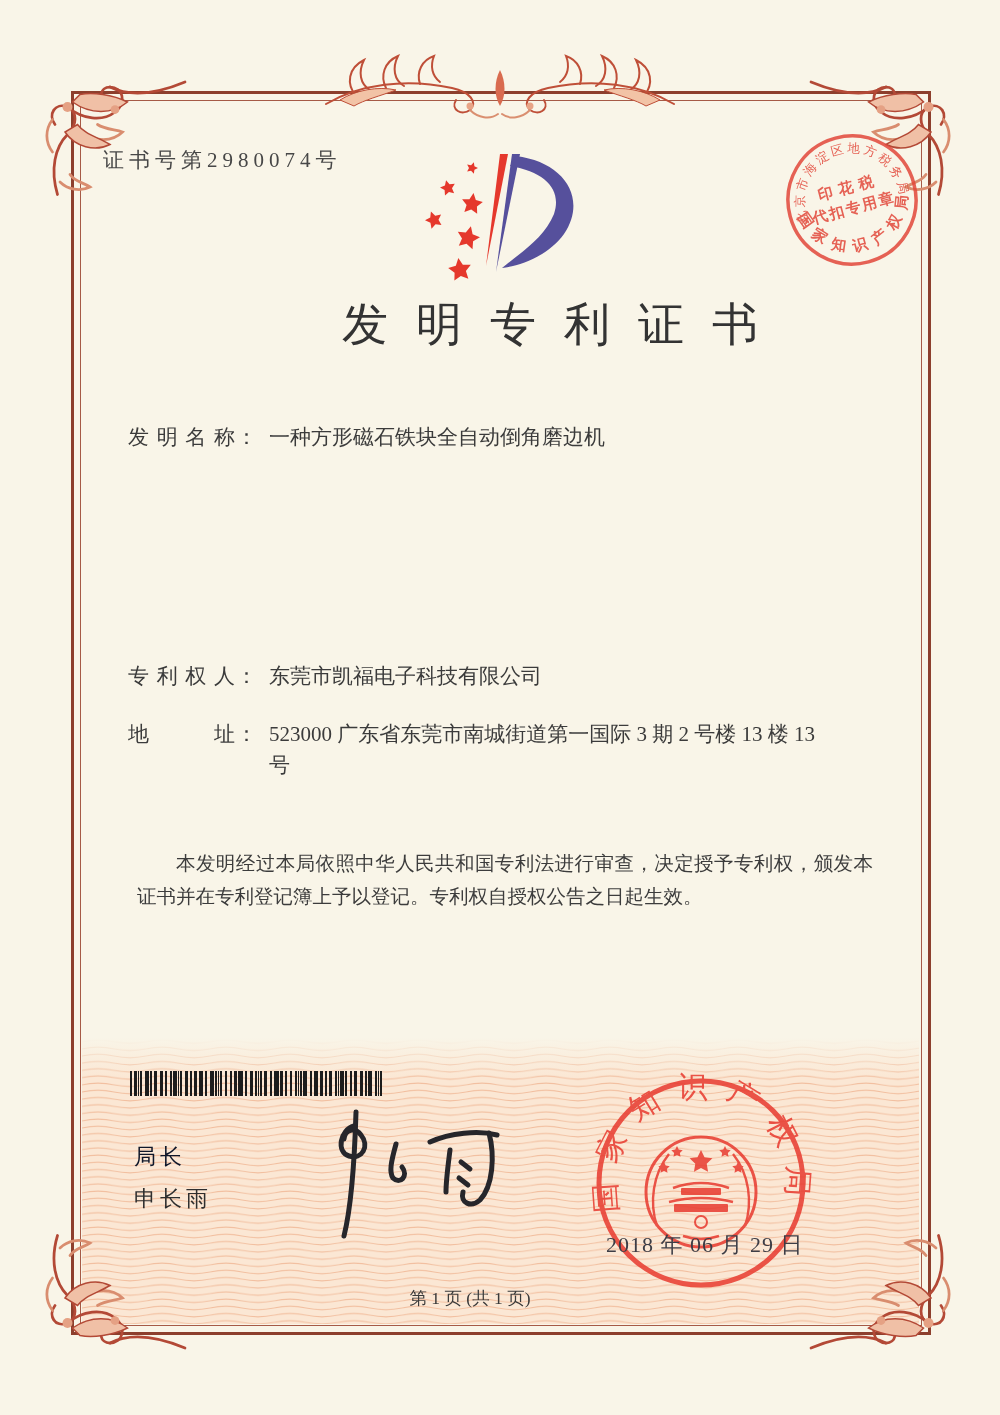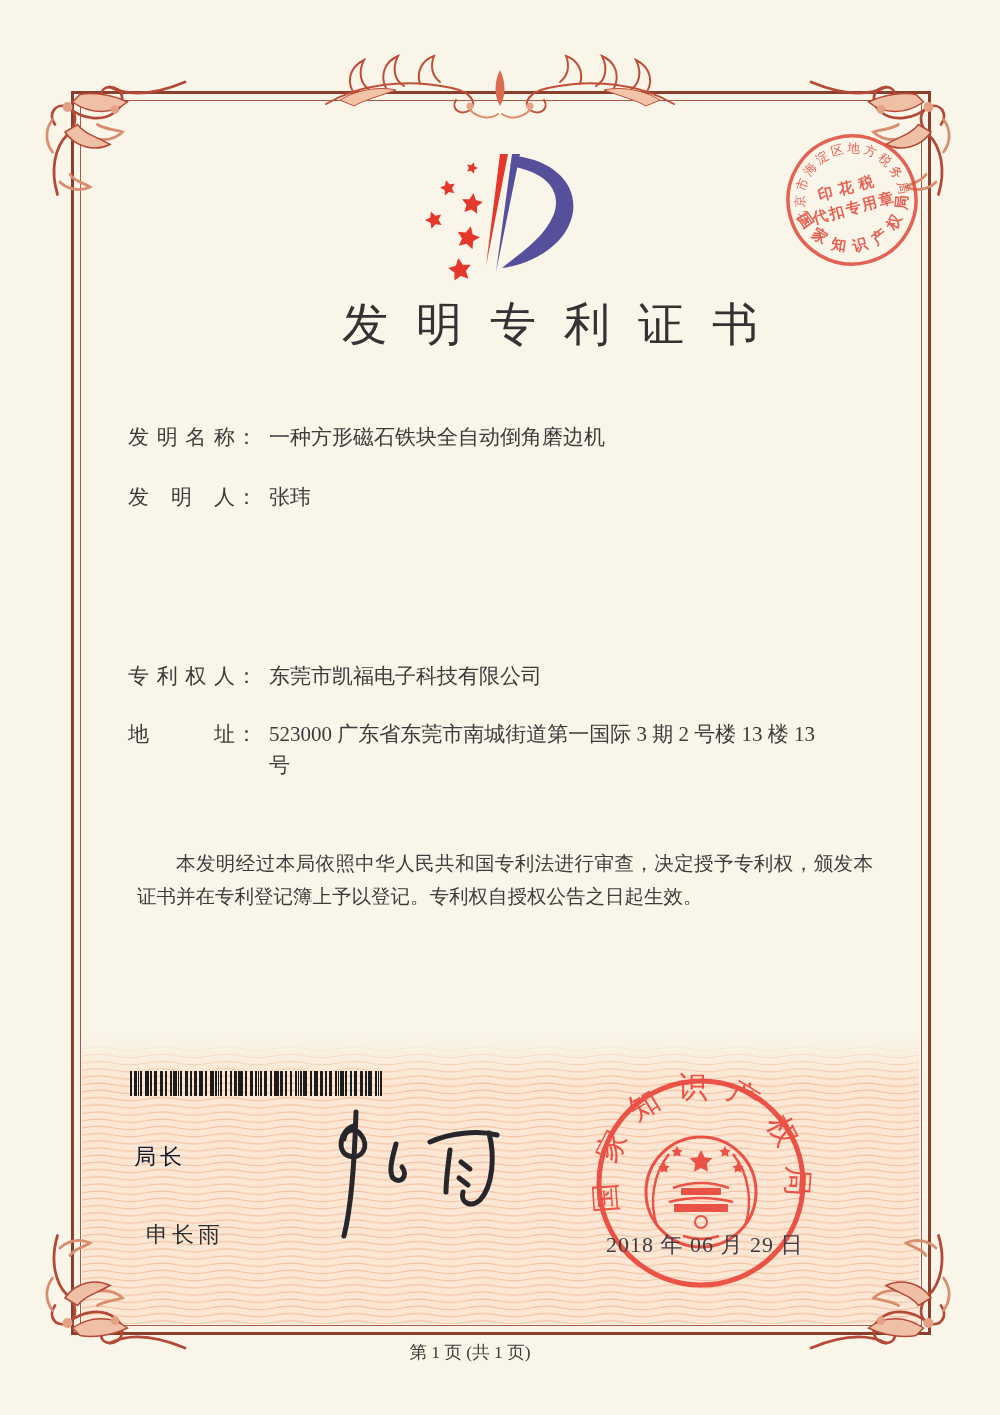--- a/index.html
+++ b/index.html
@@ -37,25 +37,25 @@
   .paras{position:absolute;left:126px;top:836px;width:758px;font-size:19.5px;line-height:33px;text-align:justify;color:#3c3c3c;}
   .paras p{margin:11px;text-indent:2em;}
   
   .barcode{position:absolute;left:130px;top:1071px;width:252px;height:25px;
     background:
       repeating-linear-gradient(90deg,#1c1c1c 0 2px,rgba(0,0,0,0) 2px 5px),
       repeating-linear-gradient(90deg,#1c1c1c 0 1px,rgba(0,0,0,0) 1px 8px),
       repeating-linear-gradient(90deg,rgba(0,0,0,0) 0 4px,#1c1c1c 4px 6px,rgba(0,0,0,0) 6px 13px);
   }
   .director-label{position:absolute;left:134px;top:1142px;font-size:22px;letter-spacing:4px;color:#0f172a;}
-  .director-name{position:absolute;left:134px;top:1220px;font-size:22px;letter-spacing:4px;color:#2f2f2f;margin-left:12px;}
+  .director-name{position:absolute;left:134px;top:1184px;font-size:22px;letter-spacing:4px;color:#2f2f2f;}
   .sign{position:absolute;left:292px;top:1106px;width:215px;height:138px;}
   .sipo-seal{position:absolute;left:566px;top:1050px;width:270px;height:270px;opacity:.92;}
   .seal-date{position:absolute;left:606px;top:1230px;font-size:22px;letter-spacing:1px;color:#3d3d46;}
-  .footer{position:absolute;left:355px;top:1340px;width:230px;text-align:center;font-size:17.5px;color:#3a3a3a;}
+  .footer{position:absolute;left:355px;top:1286px;width:230px;text-align:center;font-size:17.5px;color:#3a3a3a;}
   .defs-holder{position:absolute;width:0;height:0;overflow:hidden;}
 </style>
 </head>
 <body>
 
 <div class="page">
 
   <svg class="defs-holder" aria-hidden="true">
     <defs>
       <path id="star" d="M0,-1 L0.294,-0.405 0.951,-0.309 0.476,0.155 0.588,0.809 0,0.5 -0.588,0.809 -0.476,0.155 -0.951,-0.309 -0.294,-0.405 Z"></path>
@@ -116,20 +116,21 @@
     </svg>
   <svg class="corner br" viewBox="0 0 120 120">
       <use href="#flr"></use>
     </svg>
   <svg class="topOrn" viewBox="0 0 360 90">
     <use href="#arm"></use>
     <use href="#arm" transform="translate(360,0) scale(-1,1)"></use>
     <path d="M180,30 C174,42 174,56 180,66 C186,56 186,42 180,30 Z" fill="#d96b4f"></path>
   </svg>
 
+  <div class="cert-no">证书号第2980074号</div>
 
   <svg class="logo" viewBox="0 0 200 150">
     <g fill="#e5382c">
       <use href="#star" transform="translate(64,22) scale(6) rotate(18)"></use>
       <use href="#star" transform="translate(40,42) scale(8) rotate(-14)"></use>
       <use href="#star" transform="translate(64,58) scale(11) rotate(8)"></use>
       <use href="#star" transform="translate(26,74) scale(9) rotate(-20)"></use>
       <use href="#star" transform="translate(60,92) scale(12) rotate(14)"></use>
       <use href="#star" transform="translate(52,124) scale(12) rotate(-8)"></use>
     </g>
@@ -153,23 +154,20 @@
       <text font-size="15" letter-spacing="8" font-weight="bold">
         <textPath href="#taxBottom" startOffset="50%" text-anchor="middle">国家知识产权局</textPath>
       </text>
     </g>
   </svg>
 
   <div class="title">发明专利证书</div>
 
   <div class="field-row" style="top:422px">
     <span class="flabel">发明名称</span><span class="fcolon">：</span><span class="fvalue">一种方形磁石铁块全自动倒角磨边机</span>
-  </div>
-  <div class="field-row" style="top:482px">
-    <span class="flabel">发明人</span><span class="fcolon">：</span><span class="fvalue">张玮</span>
   </div>
   <div class="field-row" style="top:661px">
     <span class="flabel">专利权人</span><span class="fcolon">：</span><span class="fvalue">东莞市凯福电子科技有限公司</span>
   </div>
   <div class="field-row" style="top:719px">
     <span class="flabel">地址</span><span class="fcolon">：</span><span class="fvalue wide">523000 广东省东莞市南城街道第一国际 3 期 2 号楼 13 楼 13 号</span>
   </div>
 
   <div class="paras">
     <p>本发明经过本局依照中华人民共和国专利法进行审查，决定授予专利权，颁发本证书并在专利登记簿上予以登记。专利权自授权公告之日起生效。</p>

